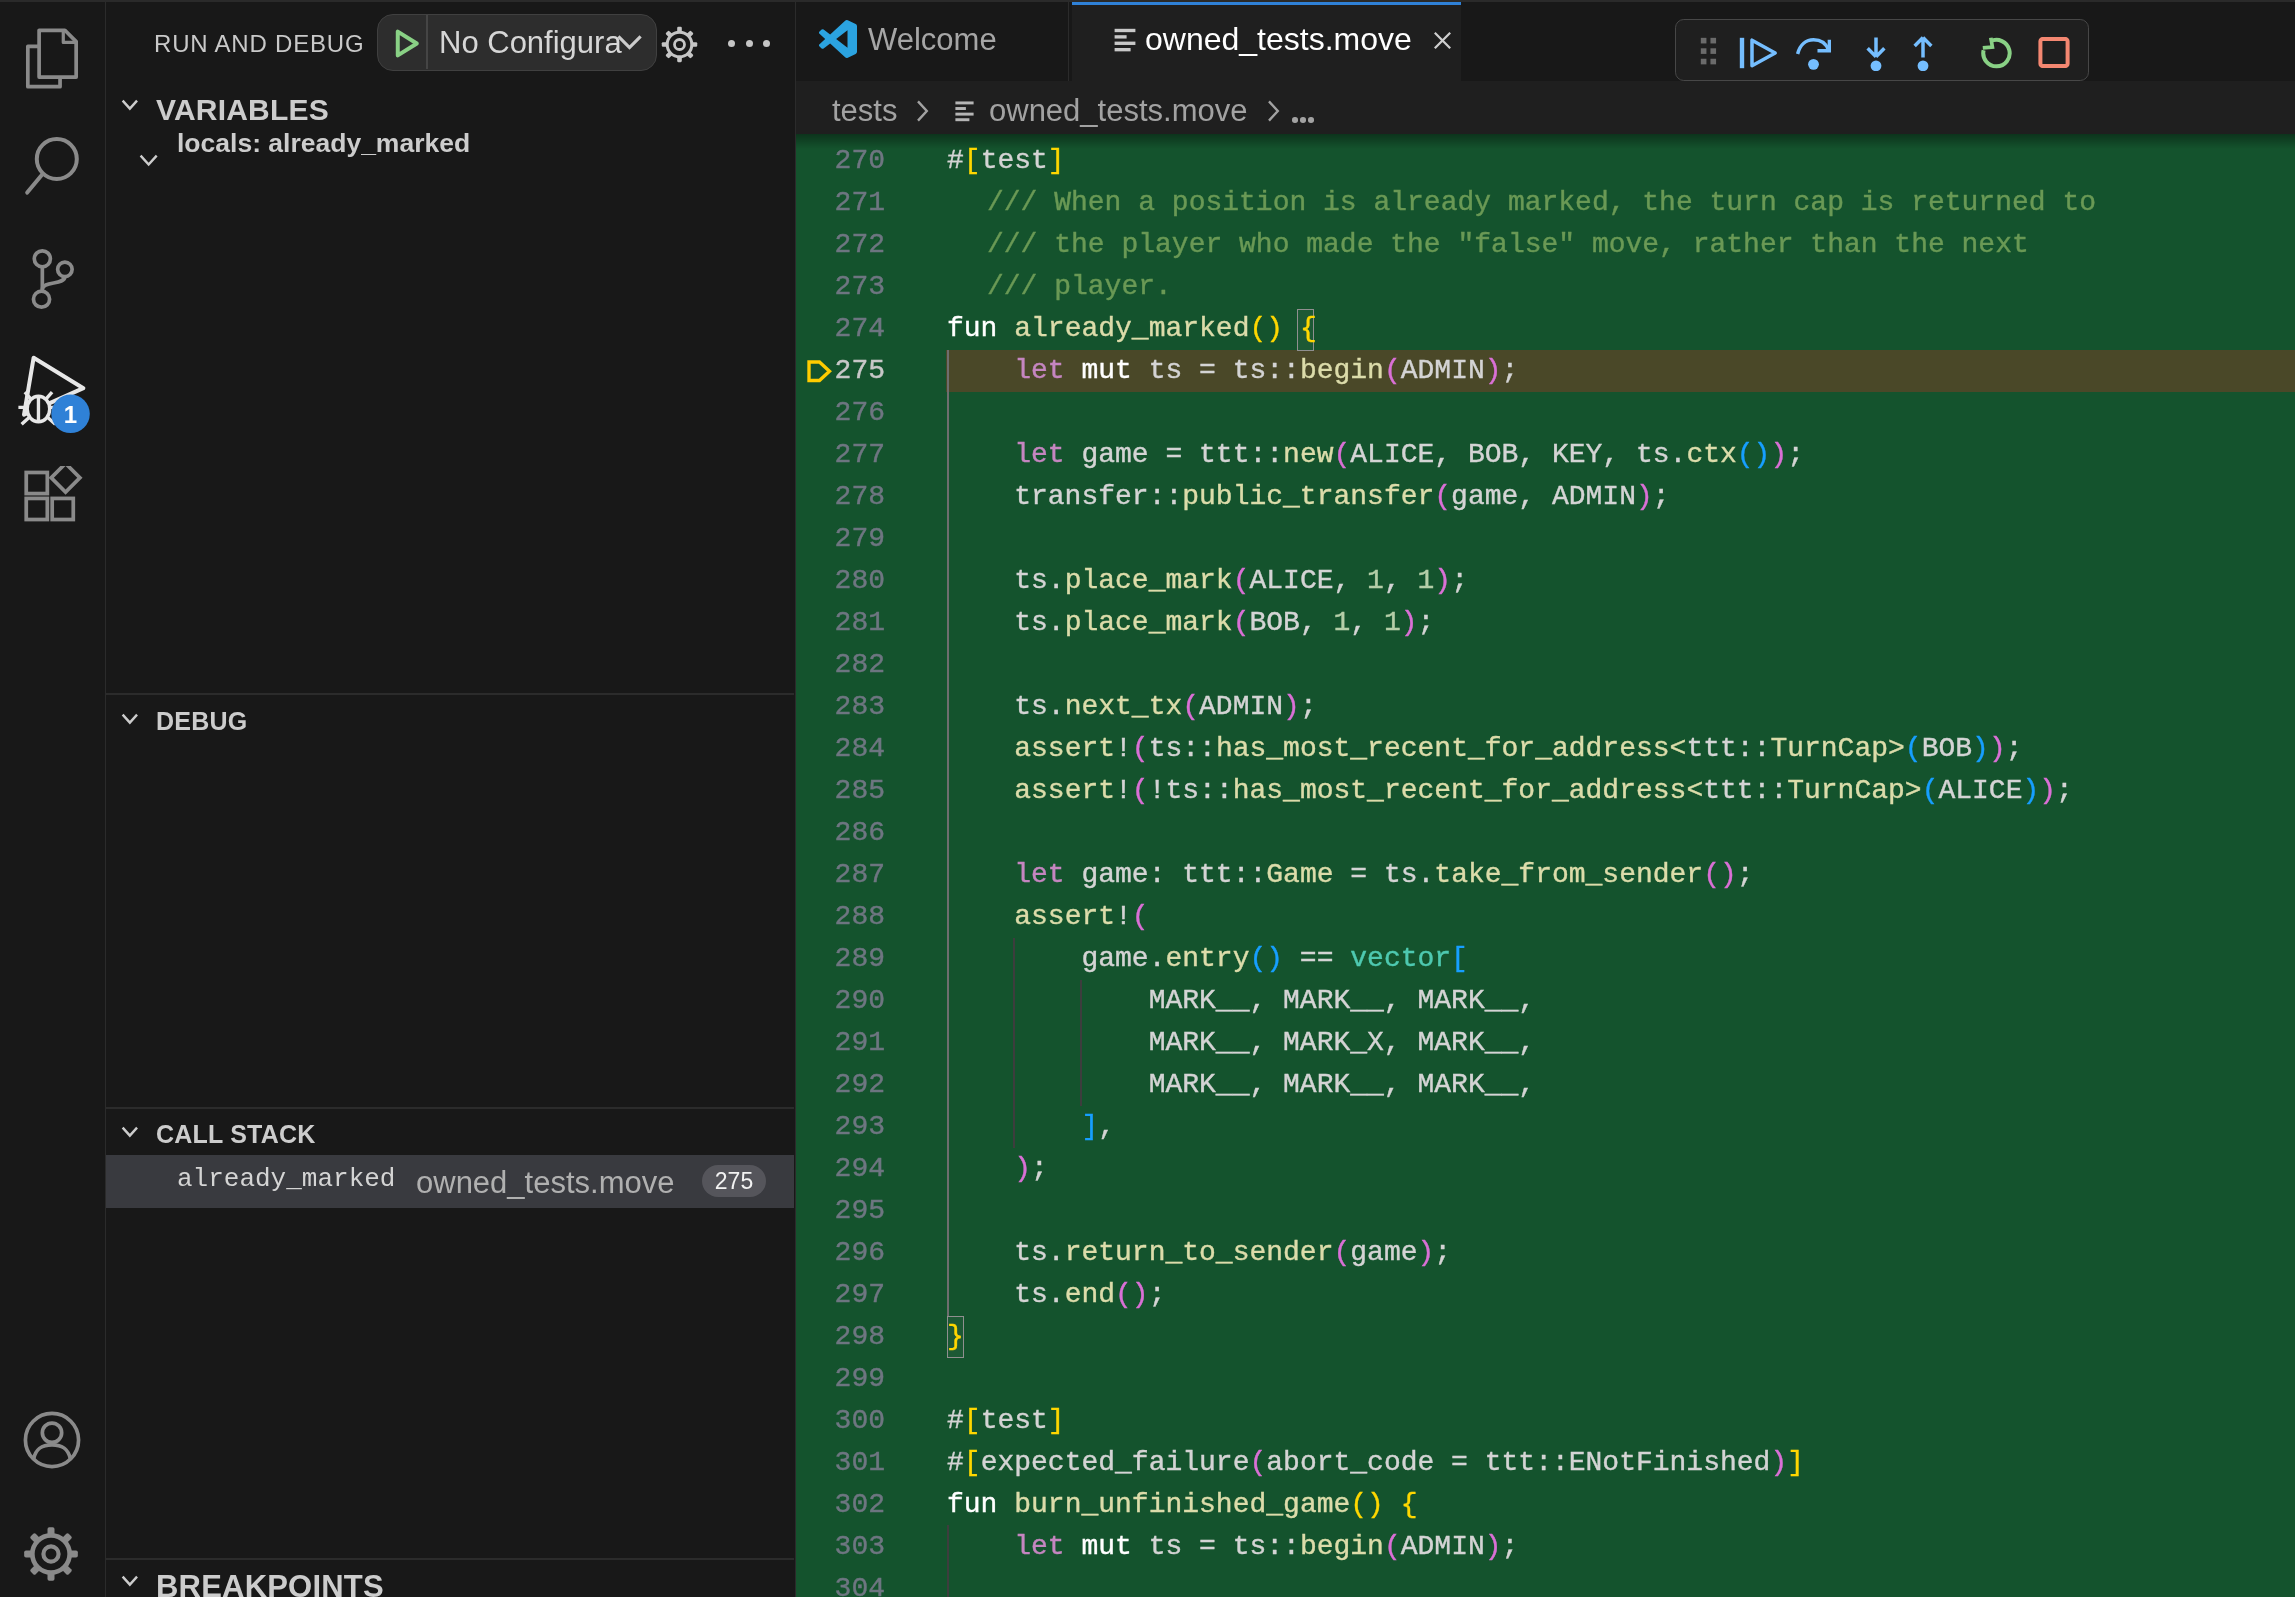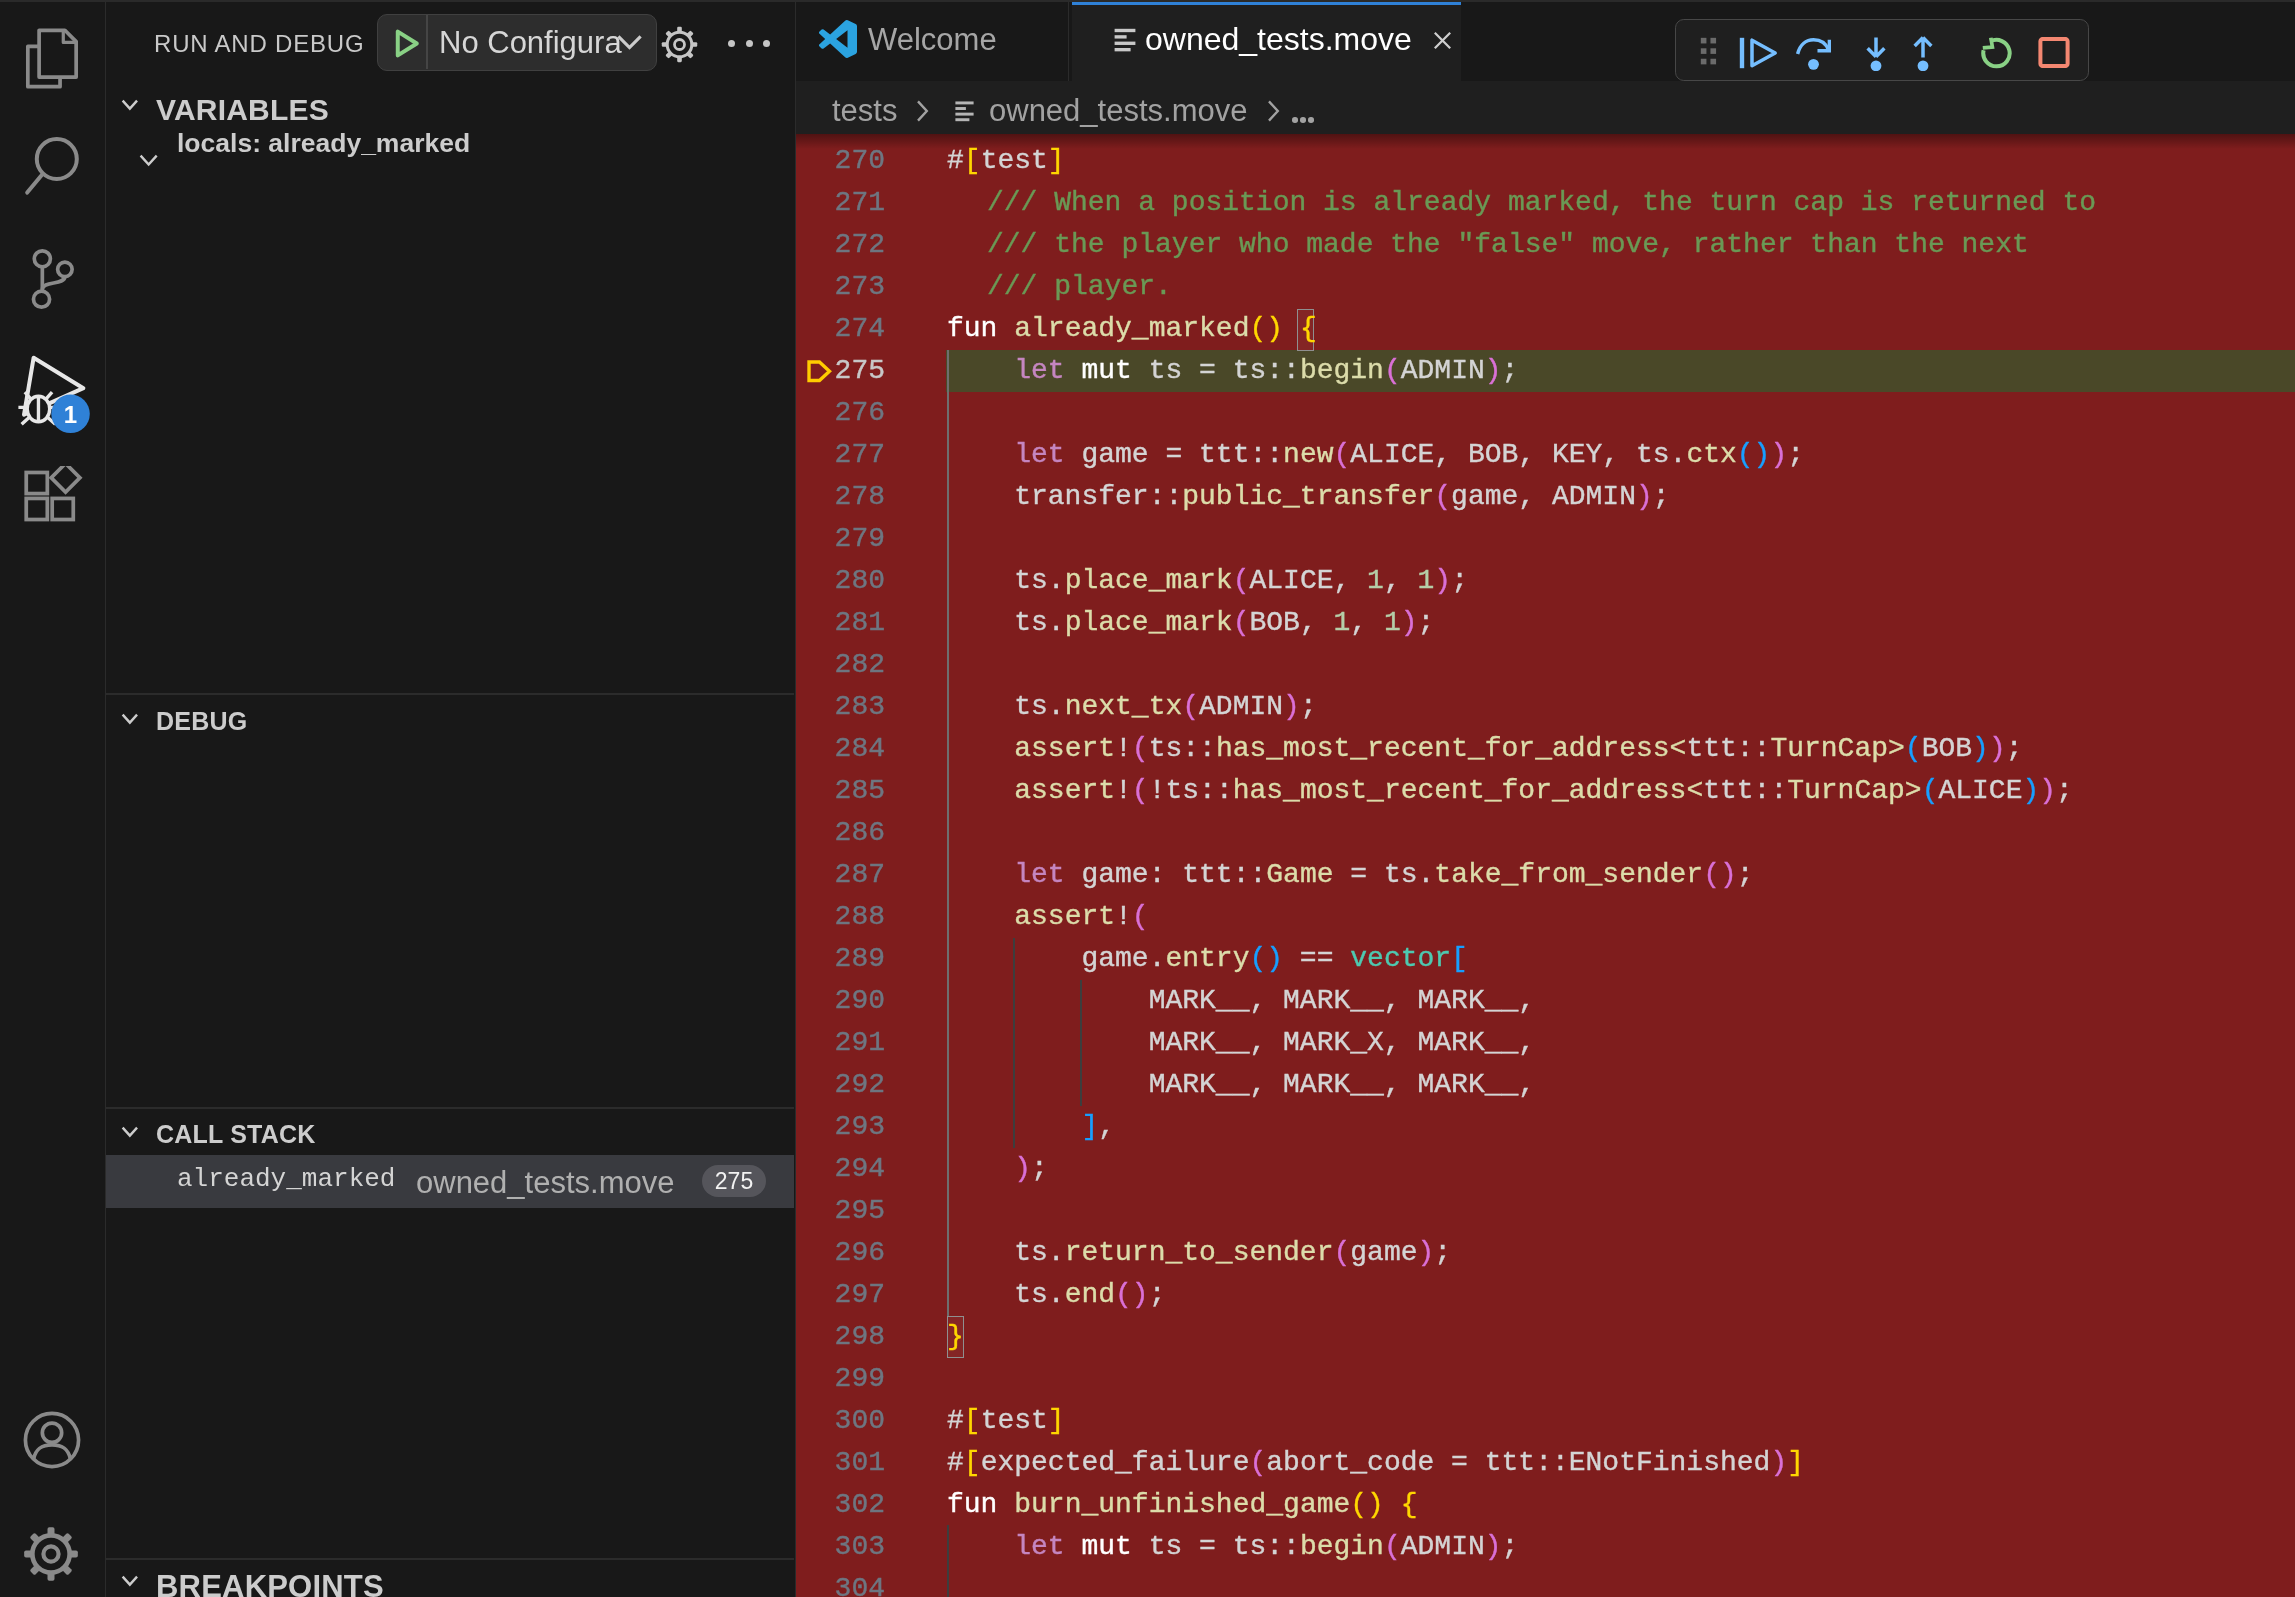--- a/index.html
+++ b/index.html
@@ -77,21 +77,21 @@
     </g>
   </svg>
 </div>
 
 <div class="abs" style="left:106px;top:0;width:690px;height:1597px;background:#181818;border-right:1.6px solid #2b2b2b">
 </div>
 <div class="abs" style="left:106px;top:0;width:688px;height:1597px;color:#cccccc">
 
   <div class="abs" style="left:48px;top:30px;font-size:24px;letter-spacing:0.8px;color:#c9c9c9">RUN AND DEBUG</div>
 
-  <div class="abs" style="left:271px;top:13.7px;width:280px;height:57px;background:#2d2d2d;border:1.6px solid #404040;border-radius:10px">
+  <div class="abs" style="left:271px;top:13.7px;width:280px;height:57px;background:#2d2d2d;border:1.6px solid #404040;border-radius:16px">
     <svg class="abs" style="left:14.5px;top:13.7px" width="27" height="31" viewBox="0 0 34 38" fill="none">
       <path d="M6 4 V34 L30 19 Z" stroke="#89d185" stroke-width="5" stroke-linejoin="round"></path>
     </svg>
     <div class="abs" style="left:48px;top:0;width:1.6px;height:54px;background:#454545"></div>
     <div class="abs" style="left:61px;top:10.5px;width:195px;font-size:31px;color:#d6d6d6;white-space:nowrap;overflow:hidden">No Configura</div>
     <svg class="abs" style="left:238px;top:19.3px" width="27" height="17.7" viewBox="0 0 34 22" fill="none">
       <path d="M3 3 L17 17 L31 3" stroke="#cccccc" stroke-width="4"></path>
     </svg>
   </div>
 
@@ -142,21 +142,21 @@
     <div class="abs" style="left:596px;top:9.7px;width:64px;height:32px;border-radius:16px;background:#55555b;text-align:center;line-height:32px;font-size:23px;color:#f2f2f2">275</div>
   </div>
 
   <div class="abs" style="left:0;top:1558px;width:100%;height:1.6px;background:#2b2b2b"></div>
   <svg class="abs" style="left:14.5px;top:1575px" width="17.7" height="12" viewBox="0 0 22 15" fill="none">
       <path d="M2 2 L11 12 L20 2" stroke="#cccccc" stroke-width="3"></path>
     </svg>
   <div class="abs" style="left:50px;top:1569px;font-size:31px;font-weight:bold;letter-spacing:0.2px">BREAKPOINTS</div>
 </div>
 
-<div class="abs" style="left:796px;top:0;width:1499px;height:1597px;background:#7f1d1d">
+<div class="abs" style="left:796px;top:0;width:1499px;height:1597px;background:#14532d">
 
   <div class="abs" style="left:0;top:0;width:1499px;height:81px;background:#181818"></div>
 
   <div class="abs" style="left:0;top:0;width:273px;height:81px;background:#181818;border-right:1.6px solid #2b2b2b">
     <svg class="abs" style="left:23px;top:20px" width="38" height="38" viewBox="0 0 24 24">
       <path fill="#2ba3e0" d="M23.15 2.587 L18.21.21 a1.494 1.494 0 0 0-1.705.29 l-9.46 8.63-4.12-3.128 a.999.999 0 0 0-1.276.057 L.327 7.261 A1 1 0 0 0 .326 8.74 L3.899 12 .326 15.26 a1 1 0 0 0 .001 1.479 L1.65 17.94 a.999.999 0 0 0 1.276.057 l4.12-3.128 9.46 8.63 a1.492 1.492 0 0 0 1.704.29 l4.942-2.377 A1.5 1.5 0 0 0 24 20.06 V3.939 a1.5 1.5 0 0 0-.85-1.352 z m-5.146 14.861 L10.826 12 18.004 6.552 Z"></path>
     </svg>
     <div class="abs" style="left:72px;top:22px;font-size:31px;color:#a6a6a6">Welcome</div>
   </div>
 

